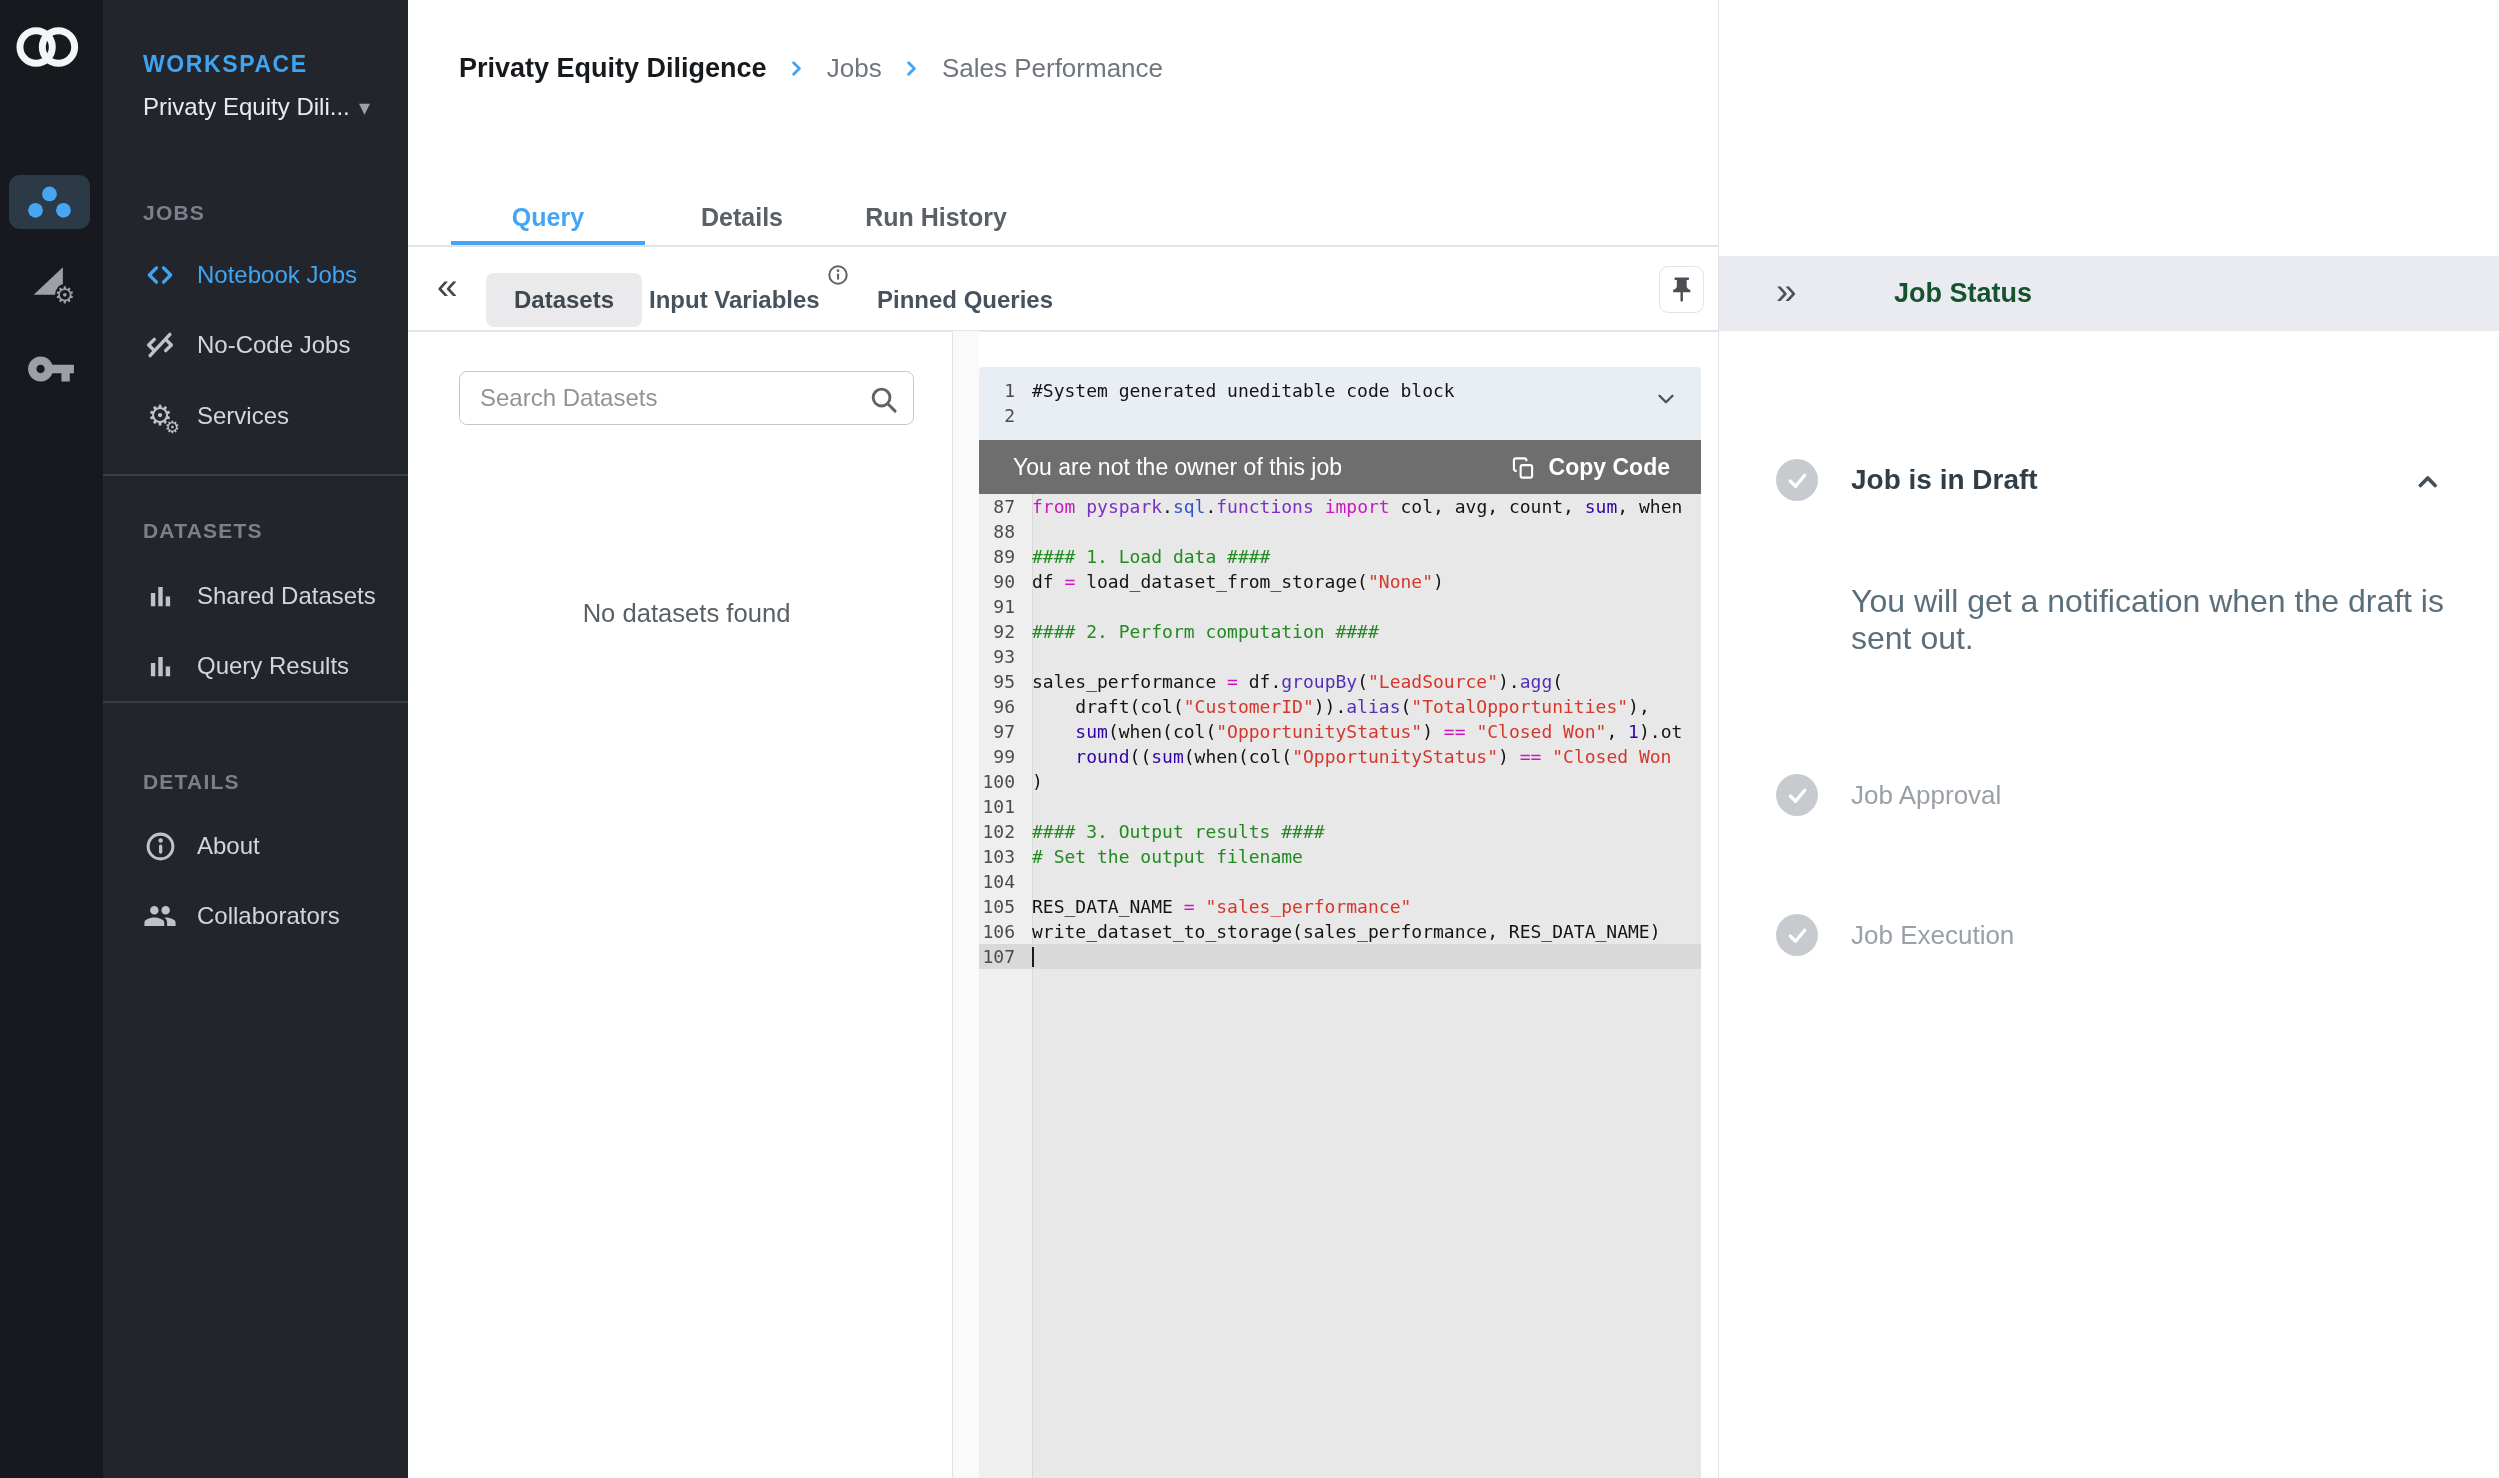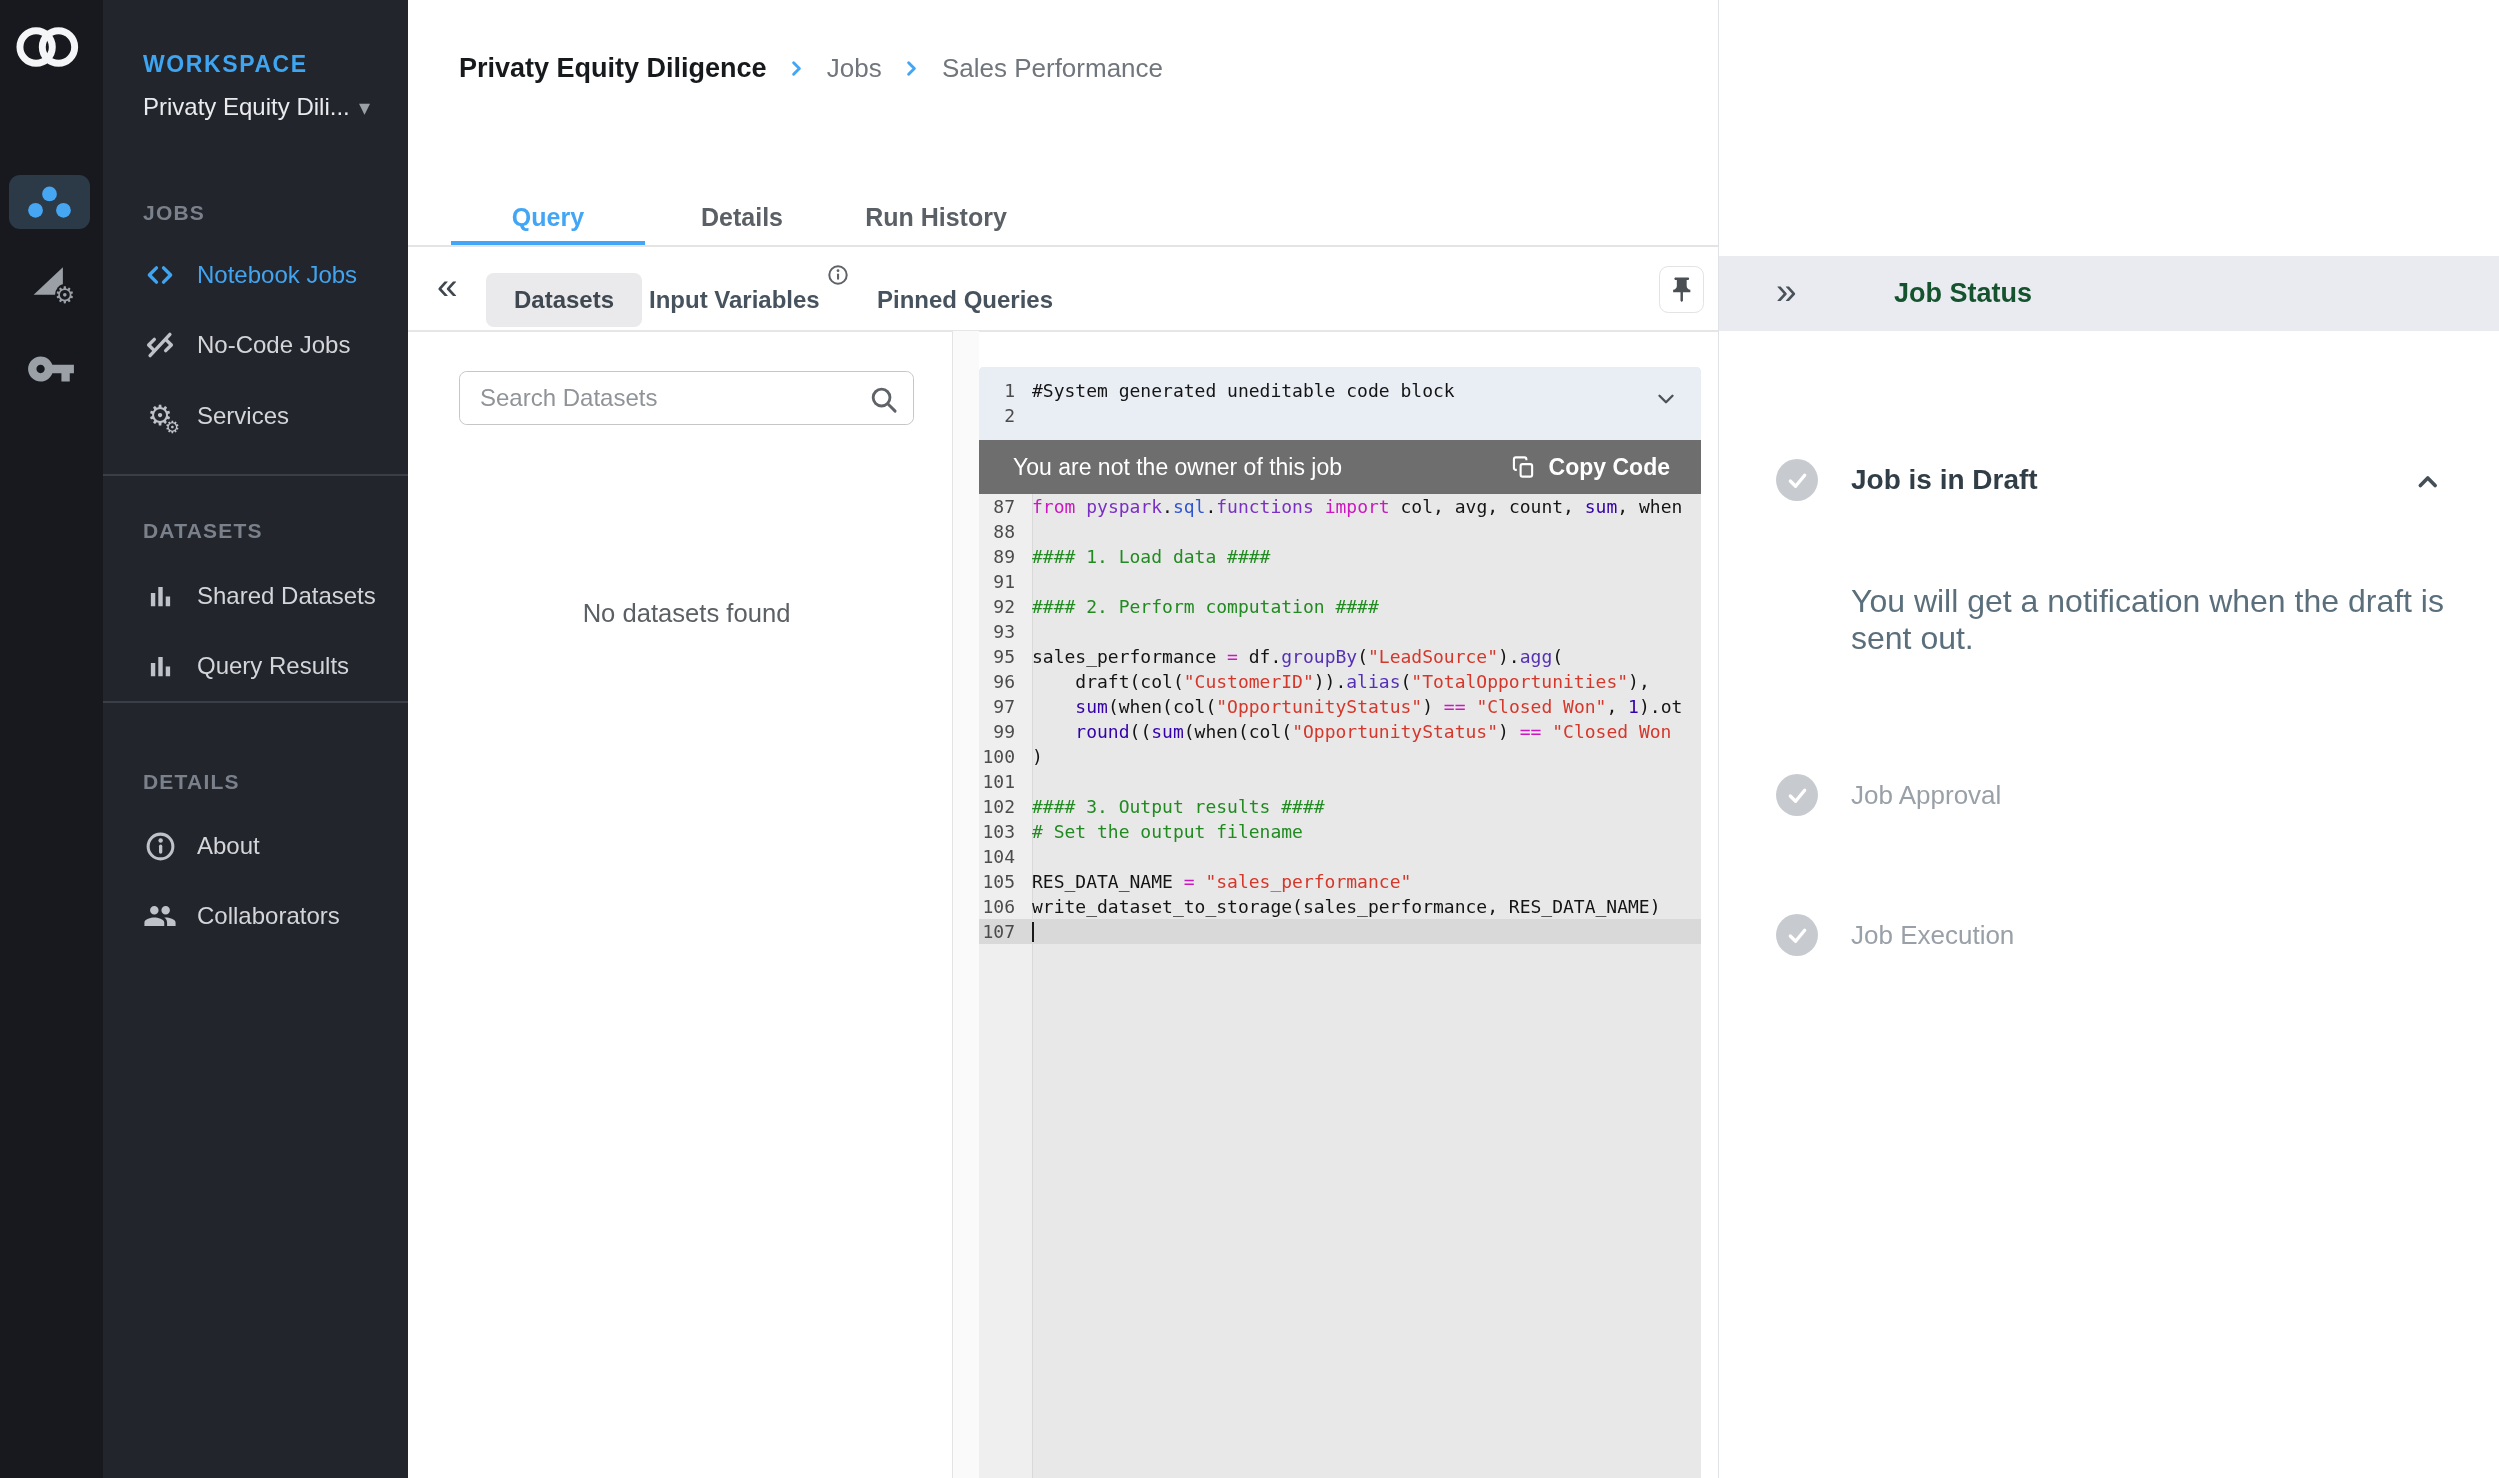--- a/index.html
+++ b/index.html
@@ -65,21 +65,21 @@
   #panel-strip{position:absolute;left:953px;top:331px;width:25.6px;height:1147px;background:#fafafa}
 
   
   #editor{position:absolute;left:979px;top:367px;width:722px;height:1112px;background:#e8e8e8;overflow:hidden;border-radius:4.7px 4.7px 0 0}
   #gutter-bg{position:absolute;left:0;top:0;width:53px;height:100%;background:#efefef}
   #gutter-line{position:absolute;left:53px;top:0;width:0.8px;height:100%;background:#d9d9d9}
   #sys-block{position:absolute;left:0;top:0;width:100%;height:73px;background:#e9edf4;padding-top:11px}
   #sys-chevron{position:absolute;right:22px;top:18.6px;cursor:pointer}
   #banner{position:absolute;left:0;top:73px;width:100%;height:54px;background:#6e6e6e;display:flex;align-items:center;justify-content:space-between;padding:0 31px 0 34px}
   #banner .msg{font-size:23px;color:#fff}
-  #copy-btn{display:flex;align-items:flex-start;gap:14px;cursor:pointer}
+  #copy-btn{display:flex;align-items:flex-end;gap:14px;cursor:pointer}
   #copy-btn .cl{font-size:23px;font-weight:bold;color:#fff}
   #code-lines{position:absolute;left:0;top:127px;width:100%}
   .crow{position:relative;display:flex;height:25px;line-height:25px;font-family:"DejaVu Sans Mono",monospace;font-size:18px}
   .crow.active{background:#d9d9d9}
   .ln{width:53px;padding-right:17px;text-align:right;color:#4b4b4b;flex:none}
   .ctext{white-space:pre;color:#141414}
   .cursor{display:inline-block;width:2.3px;height:20px;background:#1a1a1a;vertical-align:-3.9px}
   .tk-pl{color:#141414}.tk-kw{color:#cc17c1}.tk-mod{color:#7a2fc4}.tk-blu{color:#2f54d0}
   .tk-bi{color:#3300aa}.tk-prop{color:#5430b5}.tk-str{color:#d5372b}.tk-com{color:#218a21}
 
@@ -315,20 +315,24 @@
         </div>
         <div class="crow">
           <span class="ln">88</span>
           <span class="ctext"></span>
         </div>
         <div class="crow">
           <span class="ln">89</span>
           <span class="ctext"><span class="tk-com">#### 1. Load data ####</span></span>
         </div>
         <div class="crow">
+          <span class="ln">90</span>
+          <span class="ctext"><span class="tk-pl">df </span><span class="tk-kw">=</span><span class="tk-pl"> load_dataset_from_storage(</span><span class="tk-str">"None"</span><span class="tk-pl">)</span></span>
+        </div>
+        <div class="crow">
           <span class="ln">91</span>
           <span class="ctext"></span>
         </div>
         <div class="crow">
           <span class="ln">92</span>
           <span class="ctext"><span class="tk-com">#### 2. Perform computation ####</span></span>
         </div>
         <div class="crow">
           <span class="ln">93</span>
           <span class="ctext"></span>

